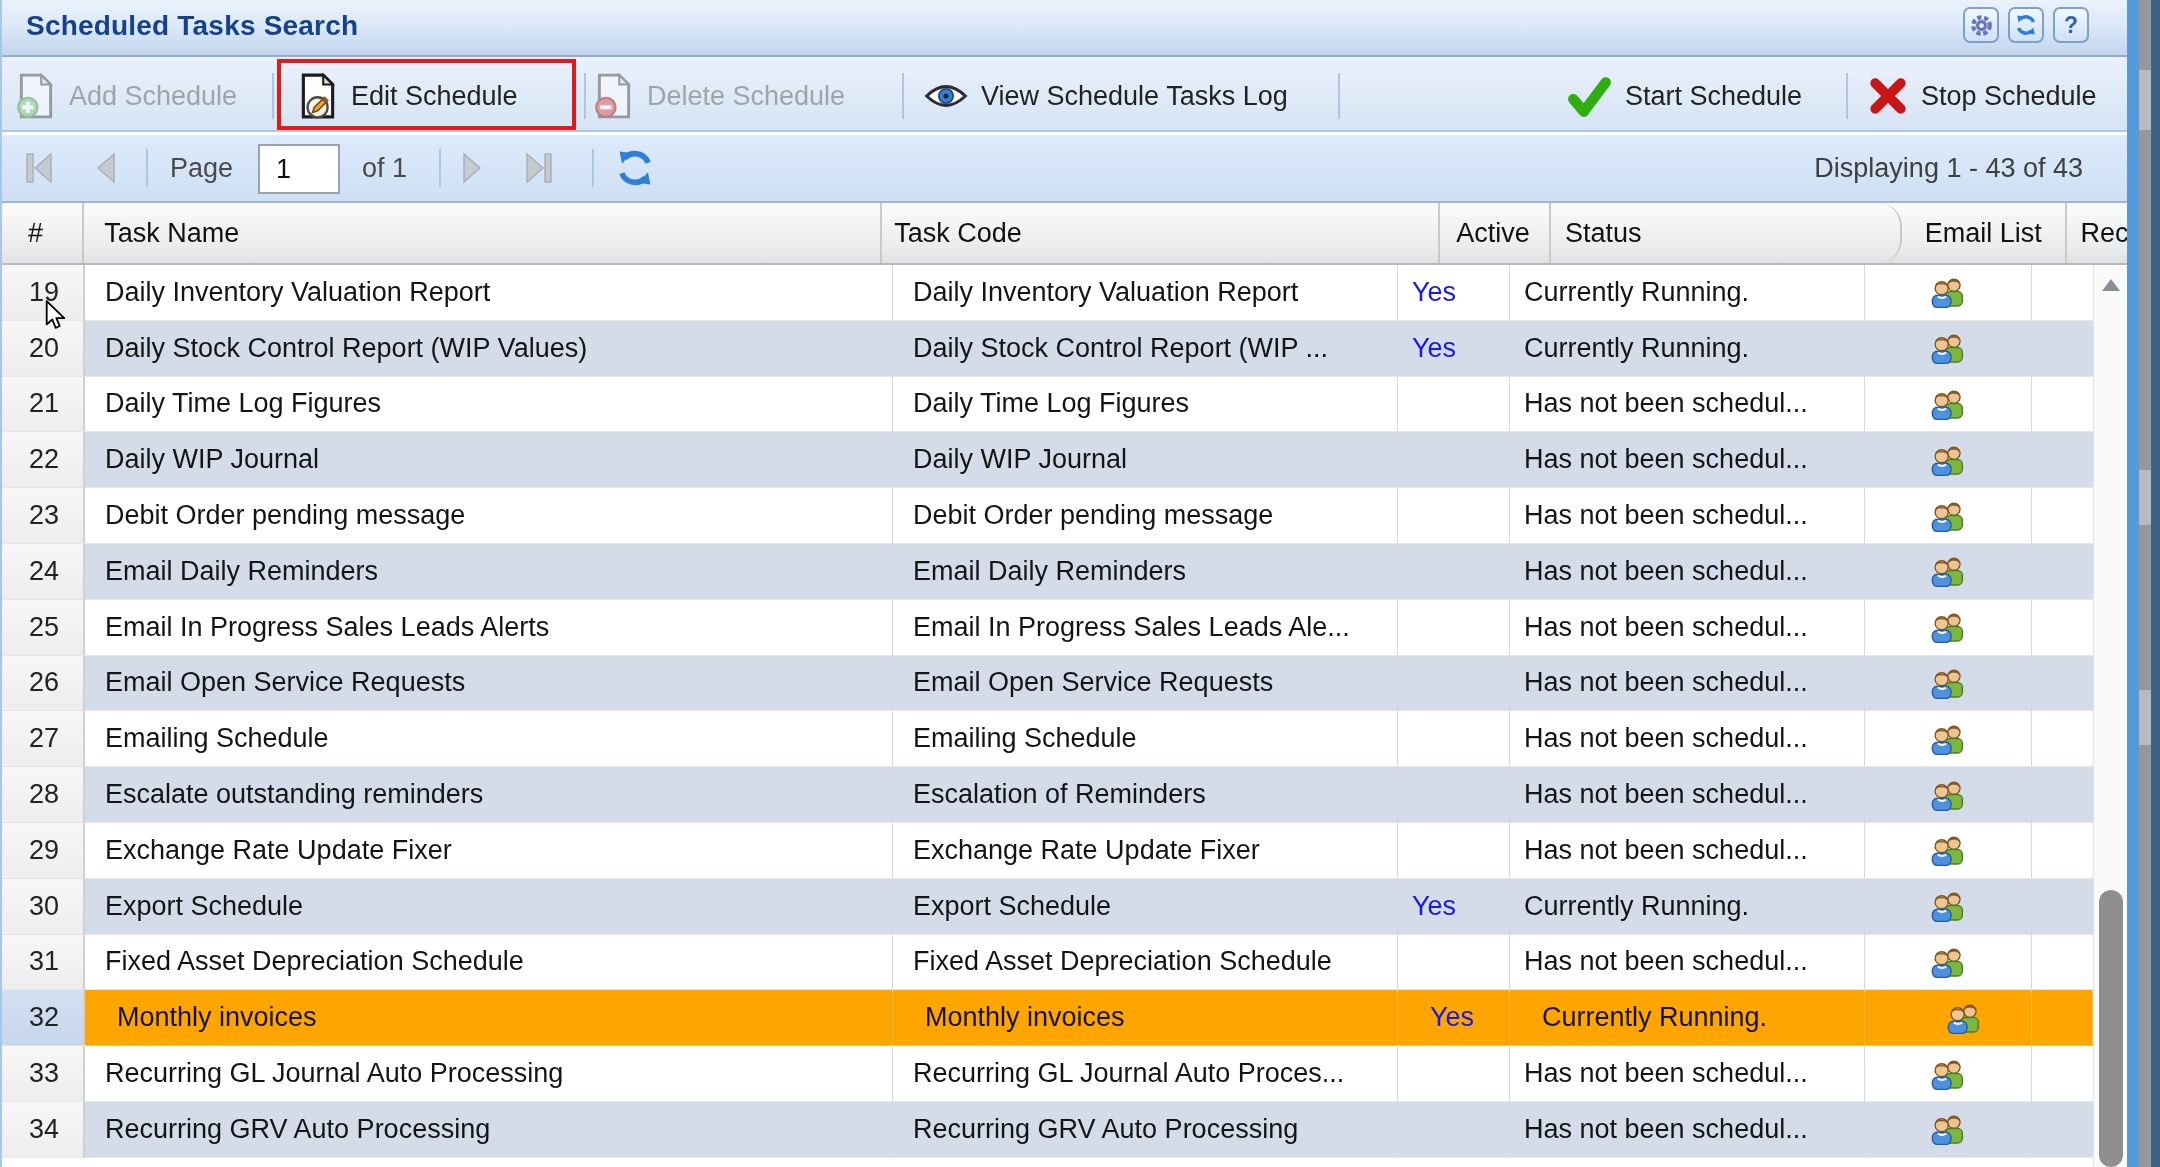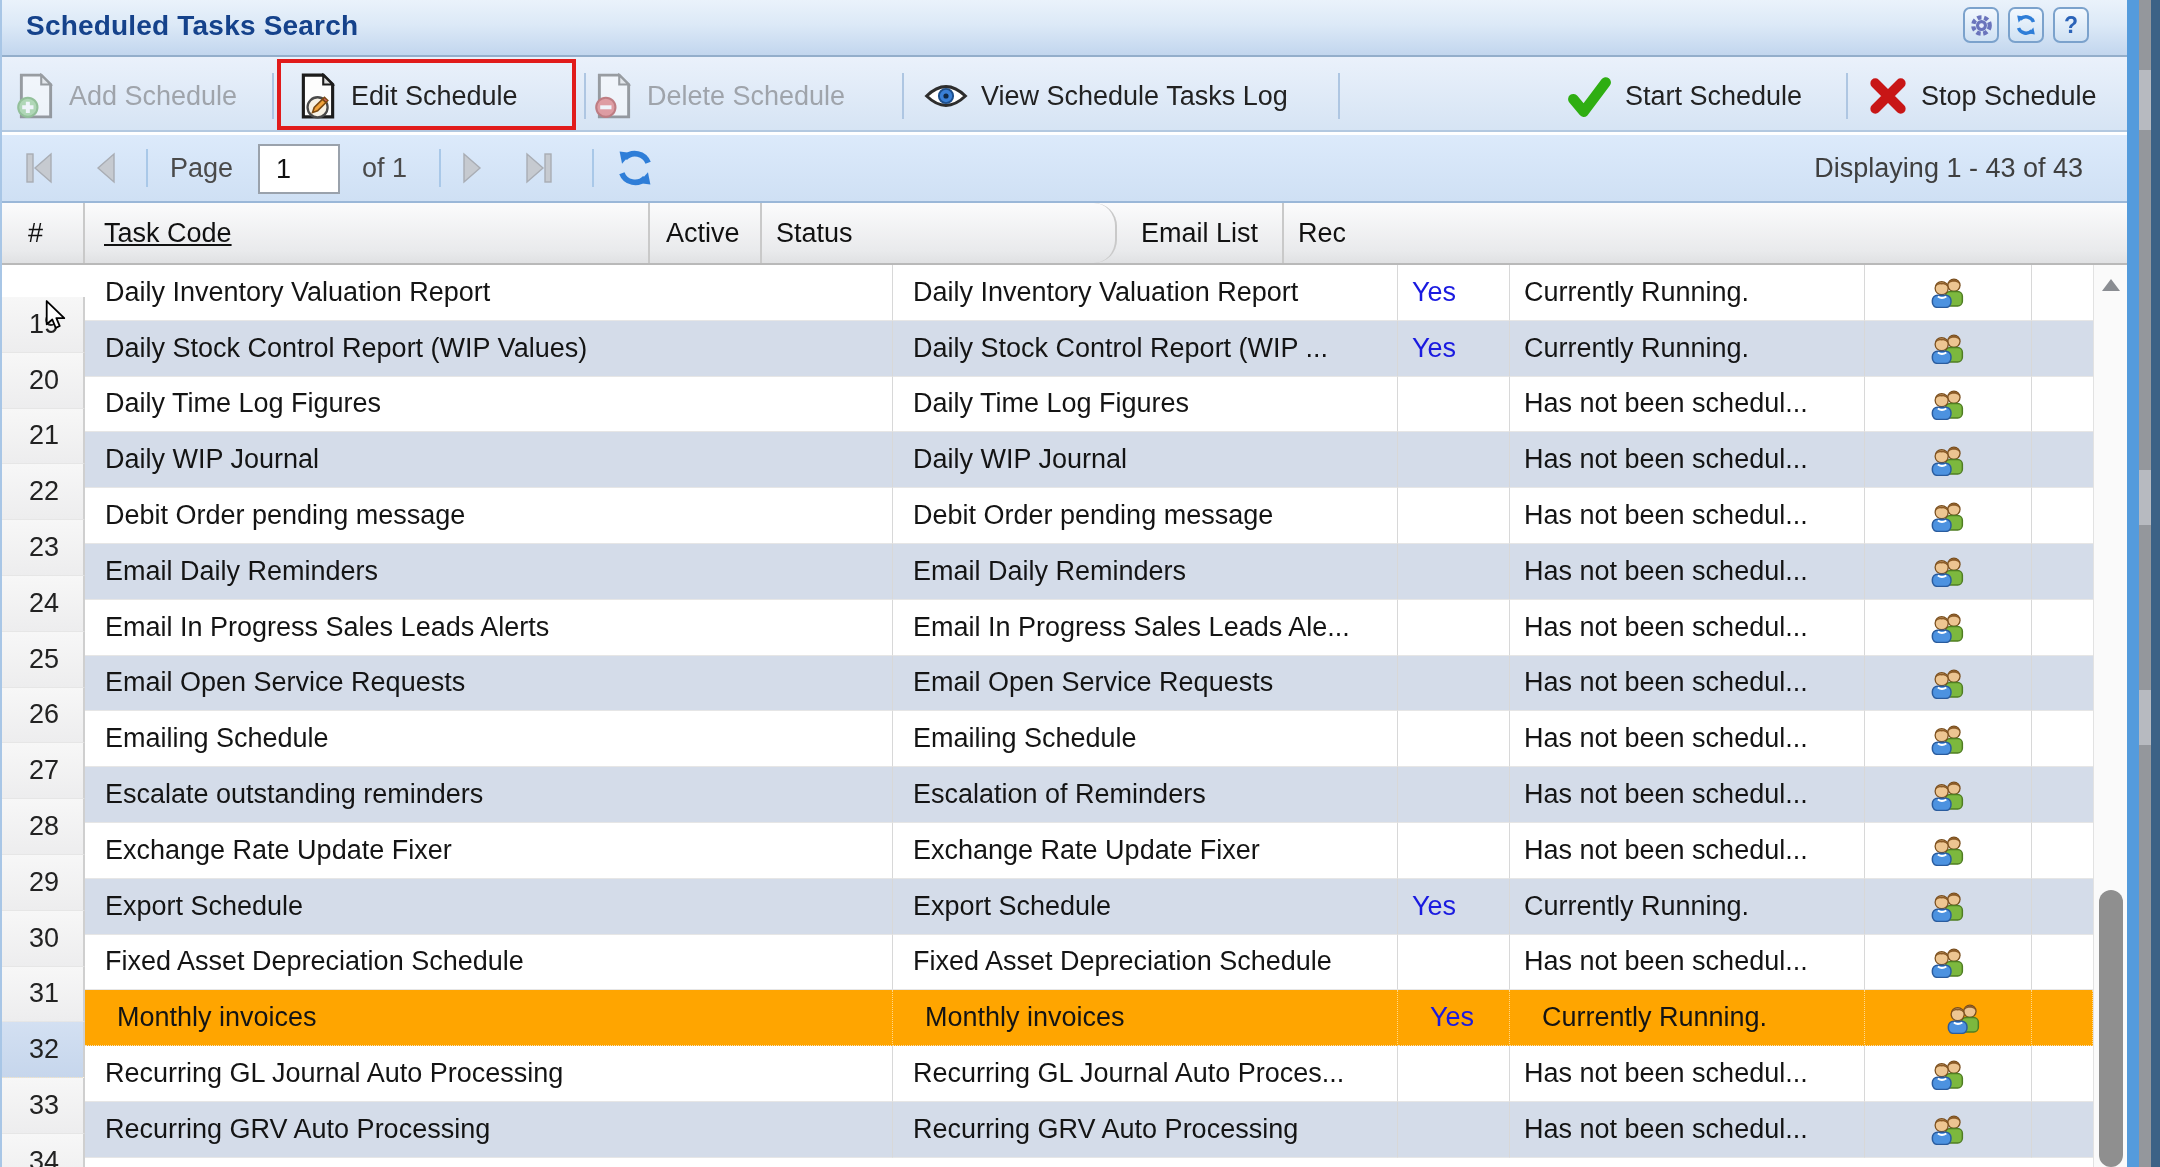--- a/index.html
+++ b/index.html
@@ -41,34 +41,34 @@
     font-size:27px; color:#3f3f3f; }
 
   
   .grid-header { position:absolute; left:0; top:203px; width:2127px; height:62px;
     background:linear-gradient(#fbfbfc,#e9eaec 80%,#e0e1e3);
     border-bottom:2px solid #b9b9b9; display:flex; }
   .hcell { height:60px; display:flex; align-items:center; font-size:27px; color:#111;
     border-right:2px solid #c9c9c9; padding-left:16px; }
   .hcell.c-num { width:85px; padding-left:28px; }
   .hcell.c-name { width:808px; padding-left:20px; }
-  .hcell.c-code { width:565px; padding-left:19px;text-decoration:underline; }
+  .hcell.c-code { width:565px; padding-left:12px; }
   .hcell.c-active { width:112px; }
   .hcell.c-status { width:355px; padding-left:14px;border-radius:23px; }
   .hcell.c-email { width:167px; justify-content:center; padding-left:0; }
   .hcell.c-recip { width:61px; padding-left:14px; border-right:none; overflow:hidden; }
 
   .grid-body { position:absolute; left:0; top:265px; width:2093px; height:902px; background:#fff; overflow:hidden; }
   .grid-row { display:flex; height:55.8px; background:#fff; }
   .grid-row.alt .cell { background:#d4dce9; }
   .grid-row .cell { height:100%; display:flex; align-items:center; font-size:27px; color:#141414;
     border-right:1px solid #d8d8d8; border-bottom:1px solid #e6e6e6; background:#fff;
     overflow:hidden; white-space:nowrap; }
   .cell.c-num { width:85px; justify-content:flex-end; padding-right:24px;
-    background:linear-gradient(#f7f7f7,#ededee) !important; border-right:2px solid #cfcfcf; color:#222;margin-top:32px; }
+    background:linear-gradient(#f7f7f7,#ededee) !important; border-right:2px solid #cfcfcf; color:#222; }
   .cell.c-name { width:808px; padding-left:20px; }
   .cell.c-code { width:505px; padding-left:20px; }
   .cell.c-active { width:112px; padding-left:14px; color:#1a1ae0; }
   .cell.c-status { width:355px; padding-left:14px; }
   .cell.c-email { width:167px; justify-content:center; }
   .cell.c-recip { width:61px; border-right:none; }
   .grid-row.selected .cell { background:#FFA500 !important; border-bottom:1px dotted #f3e2c0; border-right:1px dotted #ffd98c;padding-left:32px; }
   .grid-row.selected .cell.c-num { background:linear-gradient(#d3e0f2,#c6d6ec) !important; border-right:2px solid #cfcfcf; }
 
   
@@ -217,20 +217,21 @@
         <polygon points="3.2,2.6 10,3.4 4.6,9.6" fill="#2f7ed8"></polygon>
         <path d="M4.5 15 A8 8 0 0 0 17.8 17.7" fill="none" stroke="#2f7ed8" stroke-width="3.2"></path>
         <polygon points="20.8,21.4 14,20.6 19.4,14.4" fill="#2f7ed8"></polygon>
       </svg>
     </div>
     <div class="pdisplay">Displaying 1 - 43 of 43</div>
   </div>
 
   <div class="grid-header">
     <div class="hcell c-num">#</div>
+    <div class="hcell c-name">Task Name</div>
     <div class="hcell c-code">Task Code</div>
     <div class="hcell c-active">Active</div>
     <div class="hcell c-status">Status</div>
     <div class="hcell c-email">Email List</div>
     <div class="hcell c-recip">Recipi</div>
   </div>
 
   <div class="grid-body">
       <div class="grid-row">
       <div class="cell c-num">19</div>

